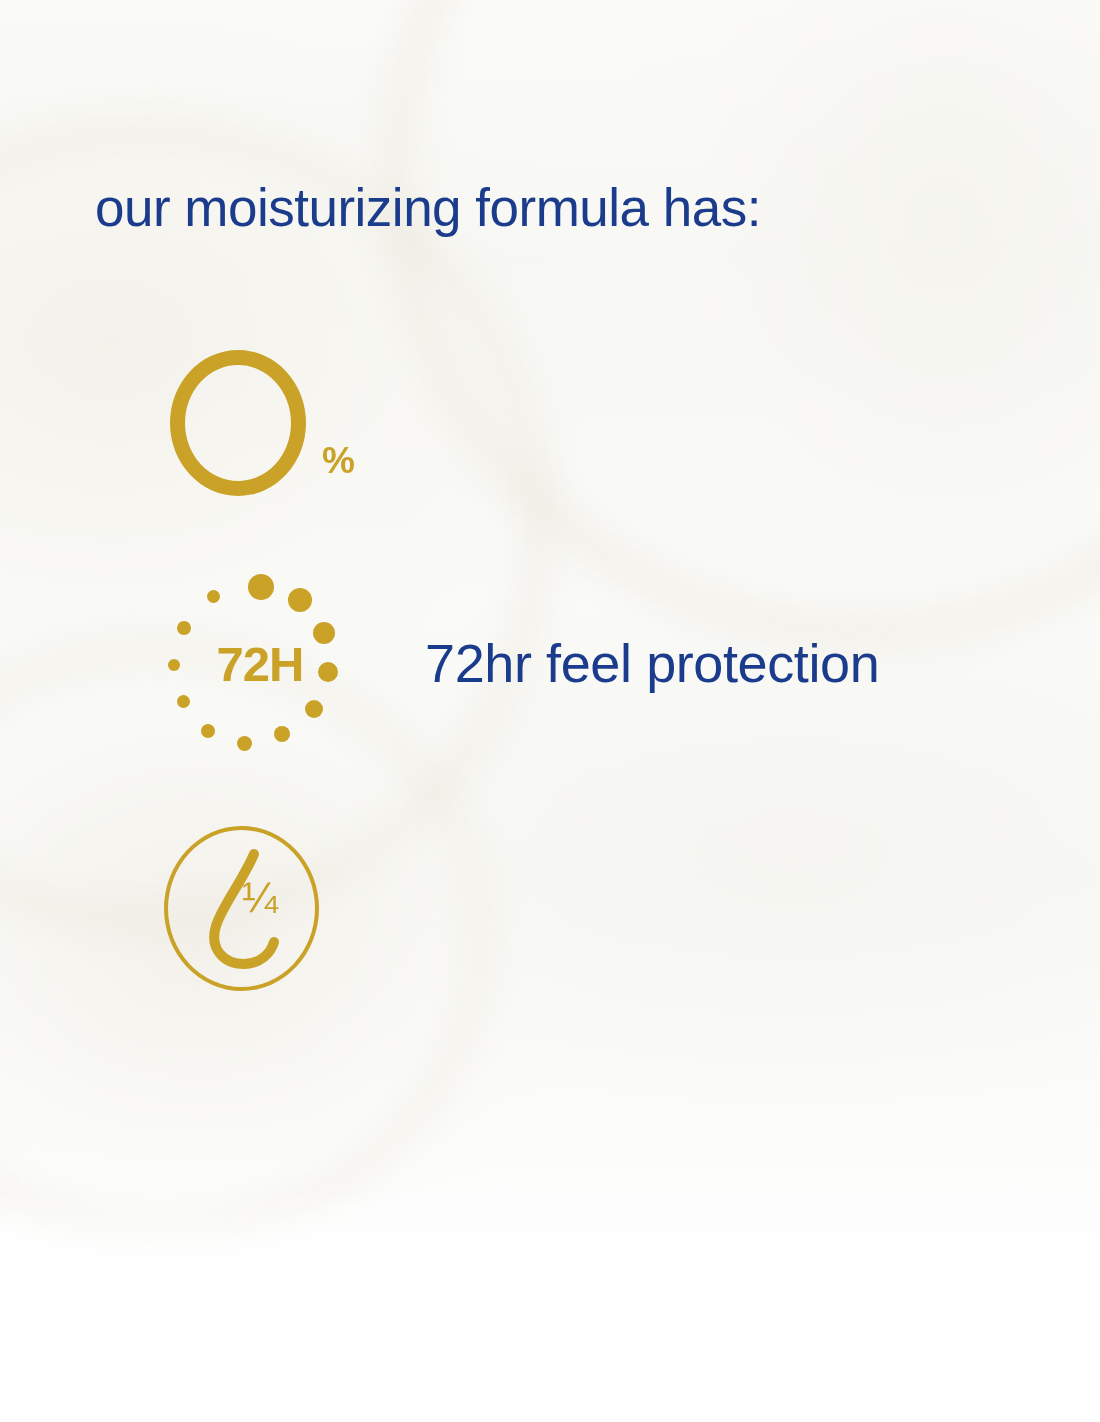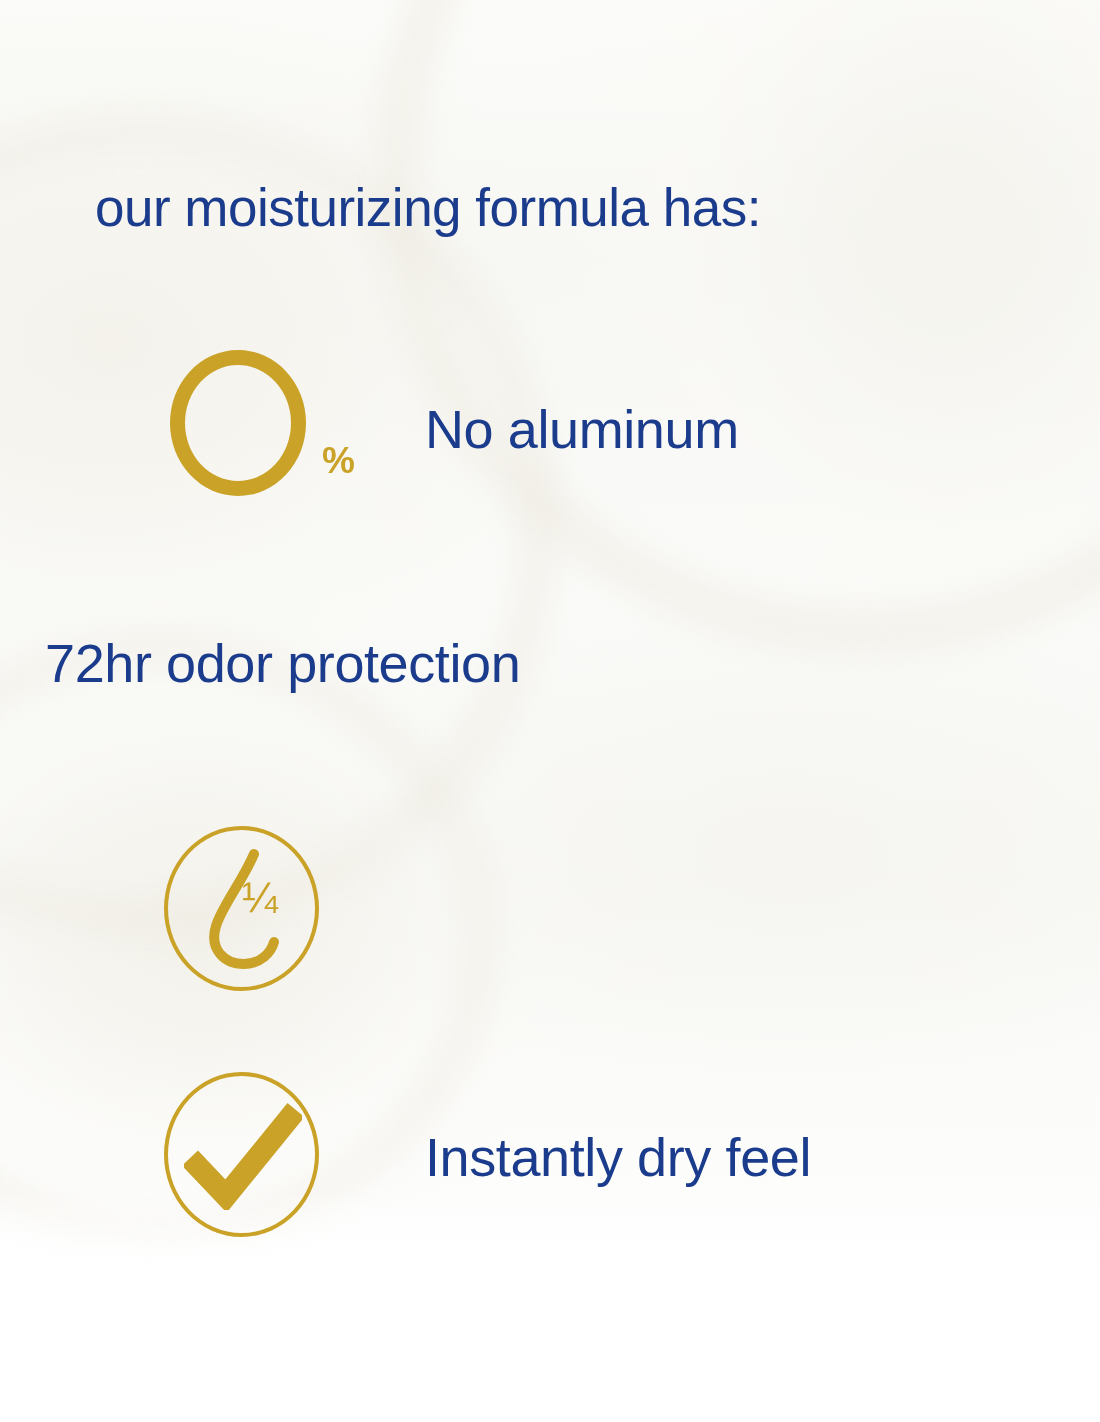--- a/index.html
+++ b/index.html
@@ -226,41 +226,49 @@
 
   <div class="content">
 
     <div class="headline">our moisturizing formula has:</div>
 
     <div class="row row-0">
       <div class="icon-cell">
         <div class="icon-zero-ring"></div>
         <div class="icon-zero-pct">%</div>
       </div>
-      <div class="row-label">No aluminum</div>
     </div>
 
     <div class="row row-1">
-      <div class="row-label">72hr odor protection</div>
+      <div class="icon-cell">
+        <div class="icon-72h-wrap">
+
+          <div class="halo-dot" style="left:93px;  top:10px;  width:26px; height:26px;"></div>
+          <div class="halo-dot" style="left:133px; top:24px;  width:24px; height:24px;"></div>
+          <div class="halo-dot" style="left:158px; top:58px;  width:22px; height:22px;"></div>
+          <div class="halo-dot" style="left:163px; top:98px;  width:20px; height:20px;"></div>
+          <div class="halo-dot" style="left:150px; top:136px; width:18px; height:18px;"></div>
+          <div class="halo-dot" style="left:119px; top:162px; width:16px; height:16px;"></div>
+          <div class="halo-dot" style="left:82px;  top:172px; width:15px; height:15px;"></div>
+          <div class="halo-dot" style="left:46px;  top:160px; width:14px; height:14px;"></div>
+          <div class="halo-dot" style="left:22px;  top:131px; width:13px; height:13px;"></div>
+          <div class="halo-dot" style="left:13px;  top:95px;  width:12px; height:12px;"></div>
+          <div class="halo-dot" style="left:22px;  top:57px;  width:14px; height:14px;"></div>
+          <div class="halo-dot" style="left:52px;  top:26px;  width:13px; height:13px;"></div>
+          <div class="icon-72h-text">72H</div>
+        </div>
+      </div>
+      <div class="row-label">72hr feel protection</div>
     </div>
 
     <div class="row row-2">
       <div class="icon-cell">
         <div class="icon-circle-outline"></div>
         <svg class="icon-drop-svg" viewBox="0 0 104 122">
           <path d="M62 6 C50 34 30 58 24 78 C17 101 32 116 52 116 C68 116 79 105 82 94" fill="none" stroke="#C9A227" stroke-width="10" stroke-linecap="round" stroke-linejoin="round"></path>
         </svg>
         <div class="icon-quarter-label">¼</div>
       </div>
     </div>
 
-    <div class="row row-3">
-      <div class="icon-cell">
-        <div class="icon-circle-outline"></div>
-        <svg class="icon-check-svg" viewBox="0 0 118 110">
-          <path d="M6 58 L42 96 L112 10" fill="none" stroke="#C9A227" stroke-width="22" stroke-linecap="butt" stroke-linejoin="miter"></path>
-        </svg>
-      </div>
-      <div class="row-label">Instantly dry feel</div>
-    </div>
 
   </div>
 </div>
 
 </body></html>

